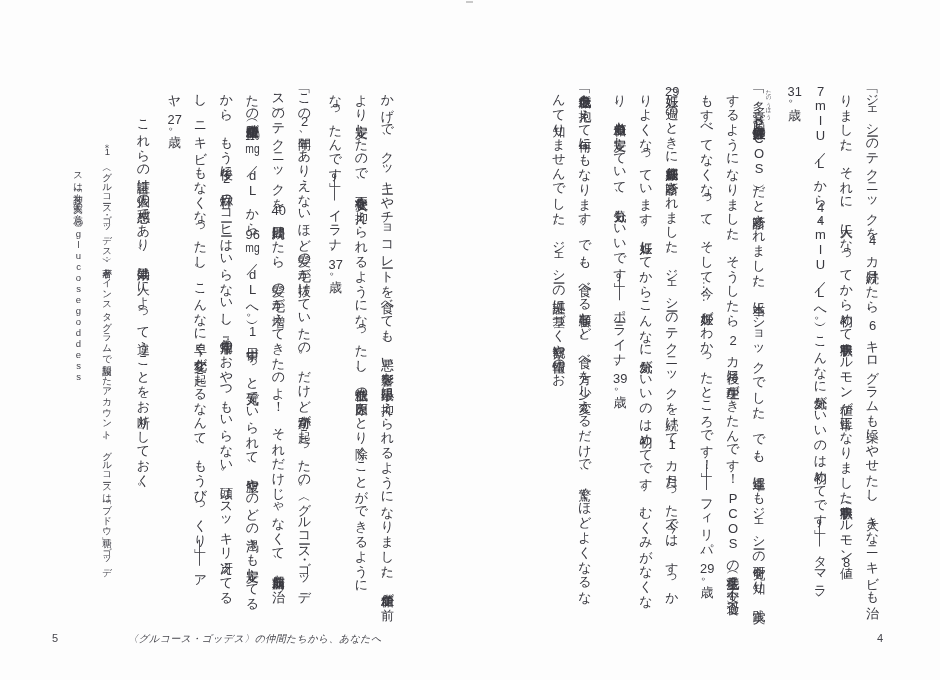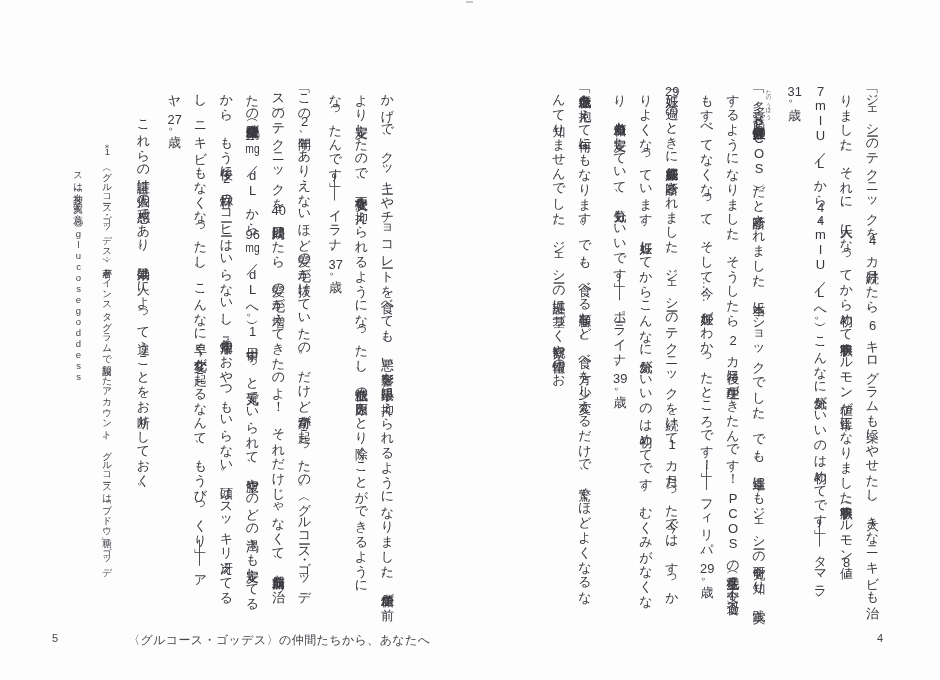--- a/index.html
+++ b/index.html
@@ -59,24 +59,25 @@
     position: absolute;
     top: 632px;
     font-size: 11px;
     color: #45454c;
   }
   .pagenum-left  { left: 52px; }
   .pagenum-right { left: 877px; }
   .running-title {
     position: absolute;
     top: 632px; left: 128px;
-    font-size: 12px;
+    font-size: 10px;
     letter-spacing: 0.4px;
     color: #45454c;
     white-space: nowrap;
+    font-style: italic;
   }
   .trim-mark {
     position: absolute;
     left: 466px; top: 1px;
     width: 7px; height: 2px;
     background: #c9c9c9;
   }
 </style>
 </head>
 <body>

